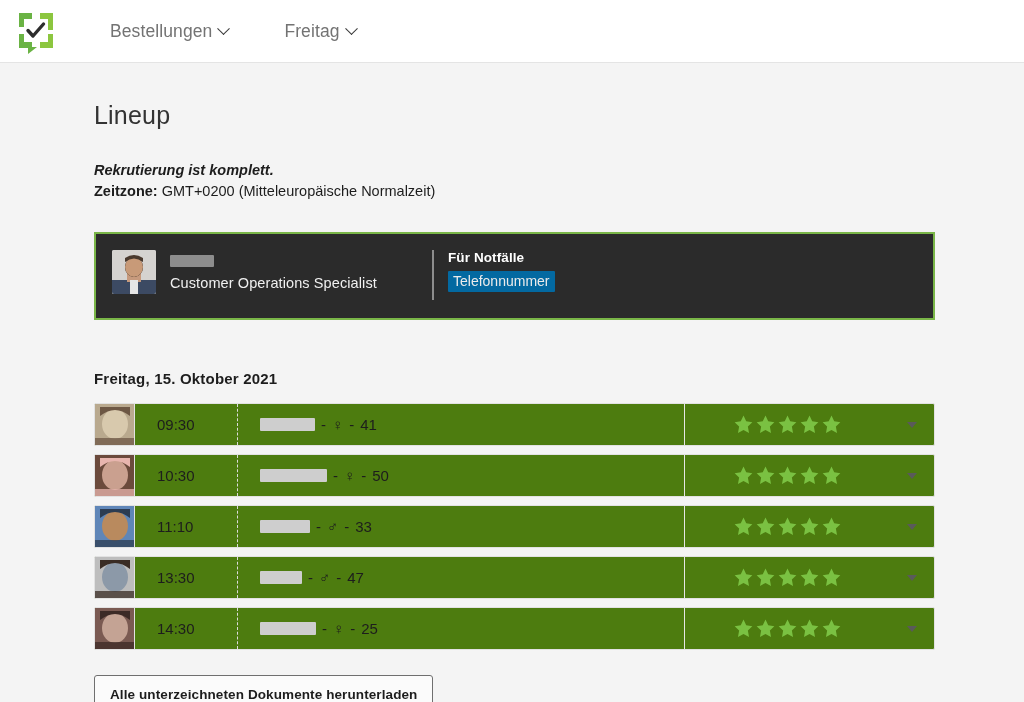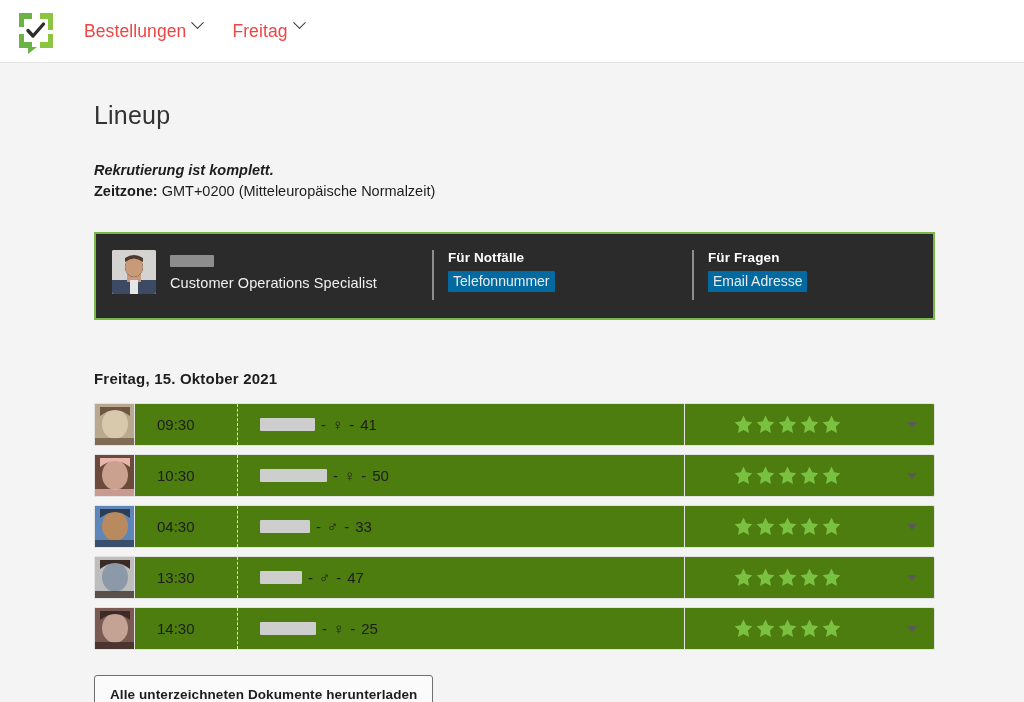--- a/index.html
+++ b/index.html
@@ -29,24 +29,25 @@
   }
   .logo {
     width: 44px; height: 46px;
     margin-right: 26px;
     flex: 0 0 auto;
     display: flex; align-items: center; justify-content: center;
   }
   .nav-left { display: flex; align-items: center; gap: 30px; }
   .nav-item {
     font-size: 17.5px;
-    color: #ef4444;
-    display: flex; gap: 7px;
+    color: #737373;
+    display: flex; align-items: center; gap: 7px;
     cursor: pointer;
     letter-spacing: .1px;
+    margin-left: 26px;
   }
   .caret-down {
     display: inline-block;
     width: 9px; height: 9px;
     border-right: 1.6px solid #3a3a3a;
     border-bottom: 1.6px solid #3a3a3a;
     transform: rotate(45deg) translate(-2px,-2px);
   }
   .caret-right {
     display: inline-block;
@@ -312,24 +313,20 @@
         <span class="redact" style="width:44px"></span>
         <div class="contact-role">Customer Operations Specialist</div>
       </div>
     </div>
 
     <div class="contact-block emergency">
       <div class="contact-label">Für Notfälle</div>
       <div class="contact-value">Telefonnummer</div>
     </div>
 
-    <div class="contact-block questions">
-      <div class="contact-label">Für Fragen</div>
-      <div class="contact-value">Email Adresse</div>
-    </div>
   </div>
 
   
   <div class="day-title">Freitag, 15. Oktober 2021</div>
 
   <div class="rows" id="rows">
       <div class="row">
         <div class="row-avatar"><svg width="40" height="41" viewBox="0 0 40 41">
             <rect width="40" height="41" fill="#b9a98e"></rect>
             <ellipse cx="20" cy="20" rx="13" ry="15" fill="#d8c9ad"></ellipse>
@@ -401,21 +398,21 @@
           <span class="tri-down"></span>
         </div>
       </div>
       <div class="row">
         <div class="row-avatar"><svg width="40" height="41" viewBox="0 0 40 41">
             <rect width="40" height="41" fill="#5f86b8"></rect>
             <ellipse cx="20" cy="20" rx="13" ry="15" fill="#b98a5e"></ellipse>
             <path d="M5 12 q15 -12 30 0 v-9 h-30 z" fill="#2c3c52"></path>
             <rect y="34" width="40" height="7" fill="#2c3c52" opacity=".75"></rect>
           </svg></div>
-        <div class="row-time">04:30</div>
+        <div class="row-time">11:10</div>
         <div class="row-person">
           <span class="redact" style="width:50px"></span>
           <span>-</span>
           <span>♂</span>
           <span>-</span>
           <span>33</span>
         </div>
         <div class="row-rating">
           <span class="star"><svg width="21" height="21" viewBox="0 0 24 24">
               <path fill="#7ac142" d="M12 1.7l3.1 6.6 7 1-5.1 5.1 1.3 7.2L12 18.2 5.7 21.6 7 14.4 1.9 9.3l7-1z"></path>

